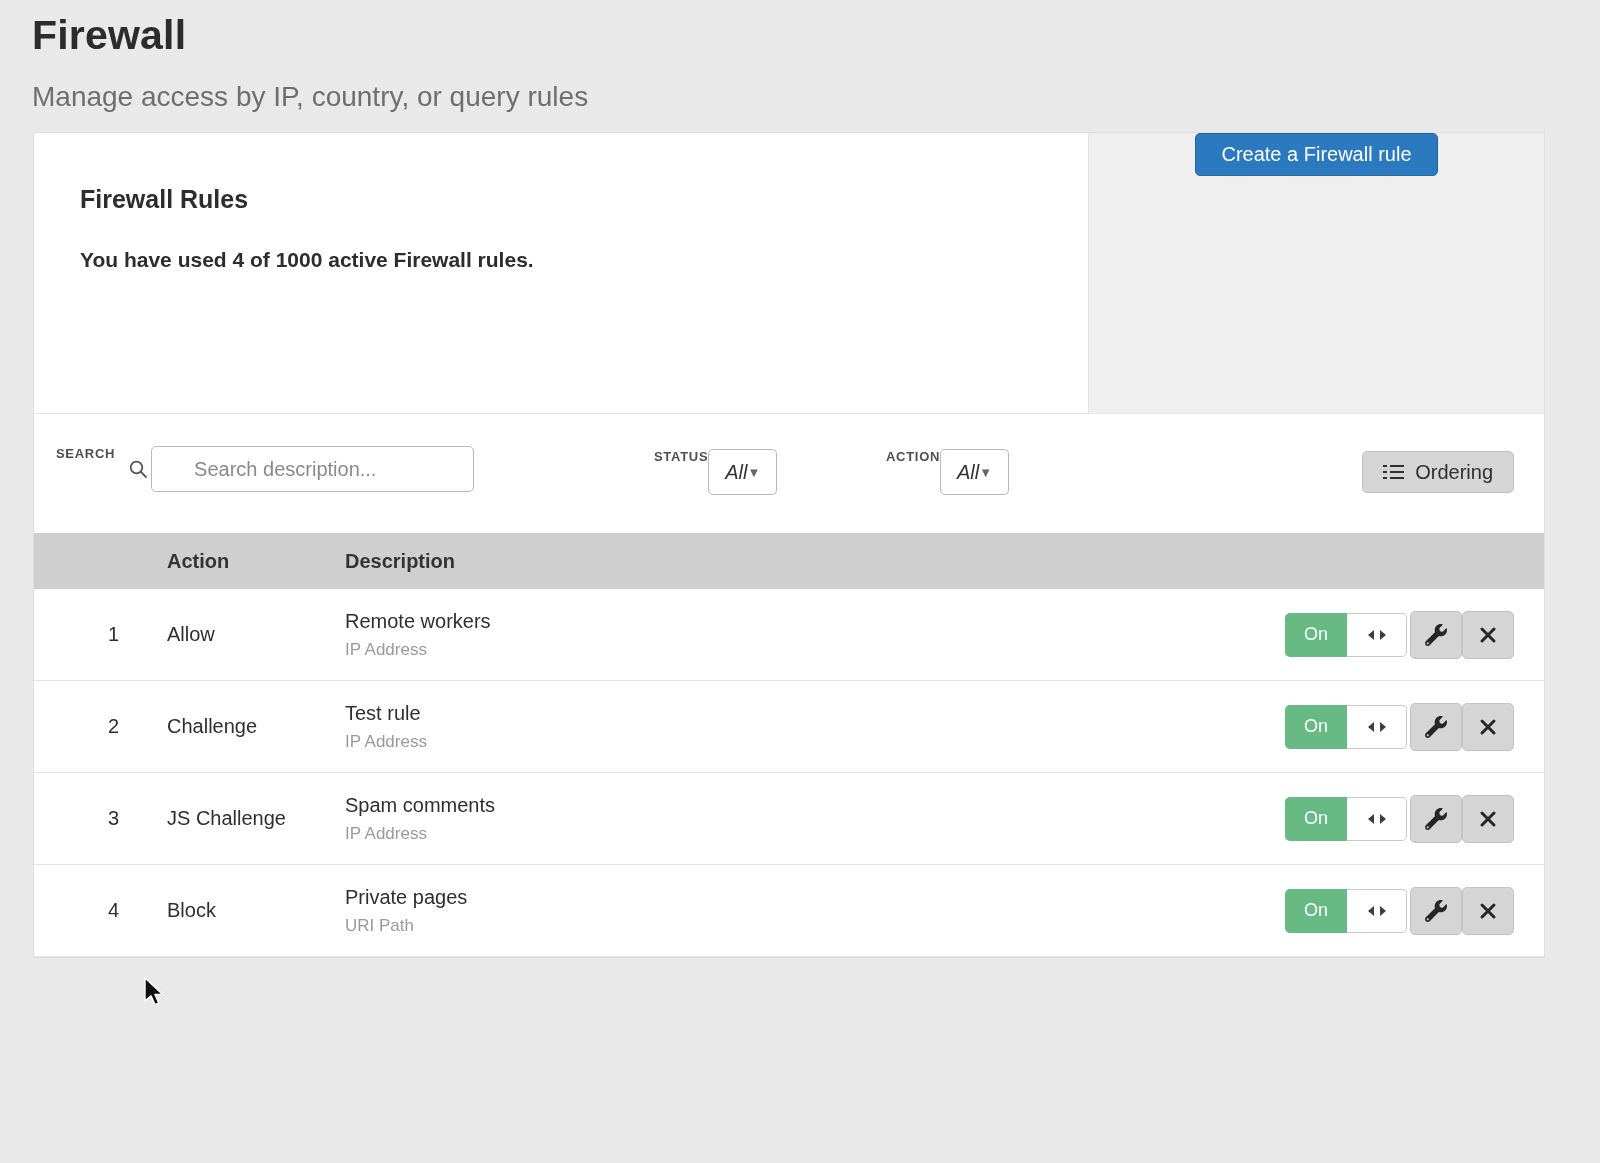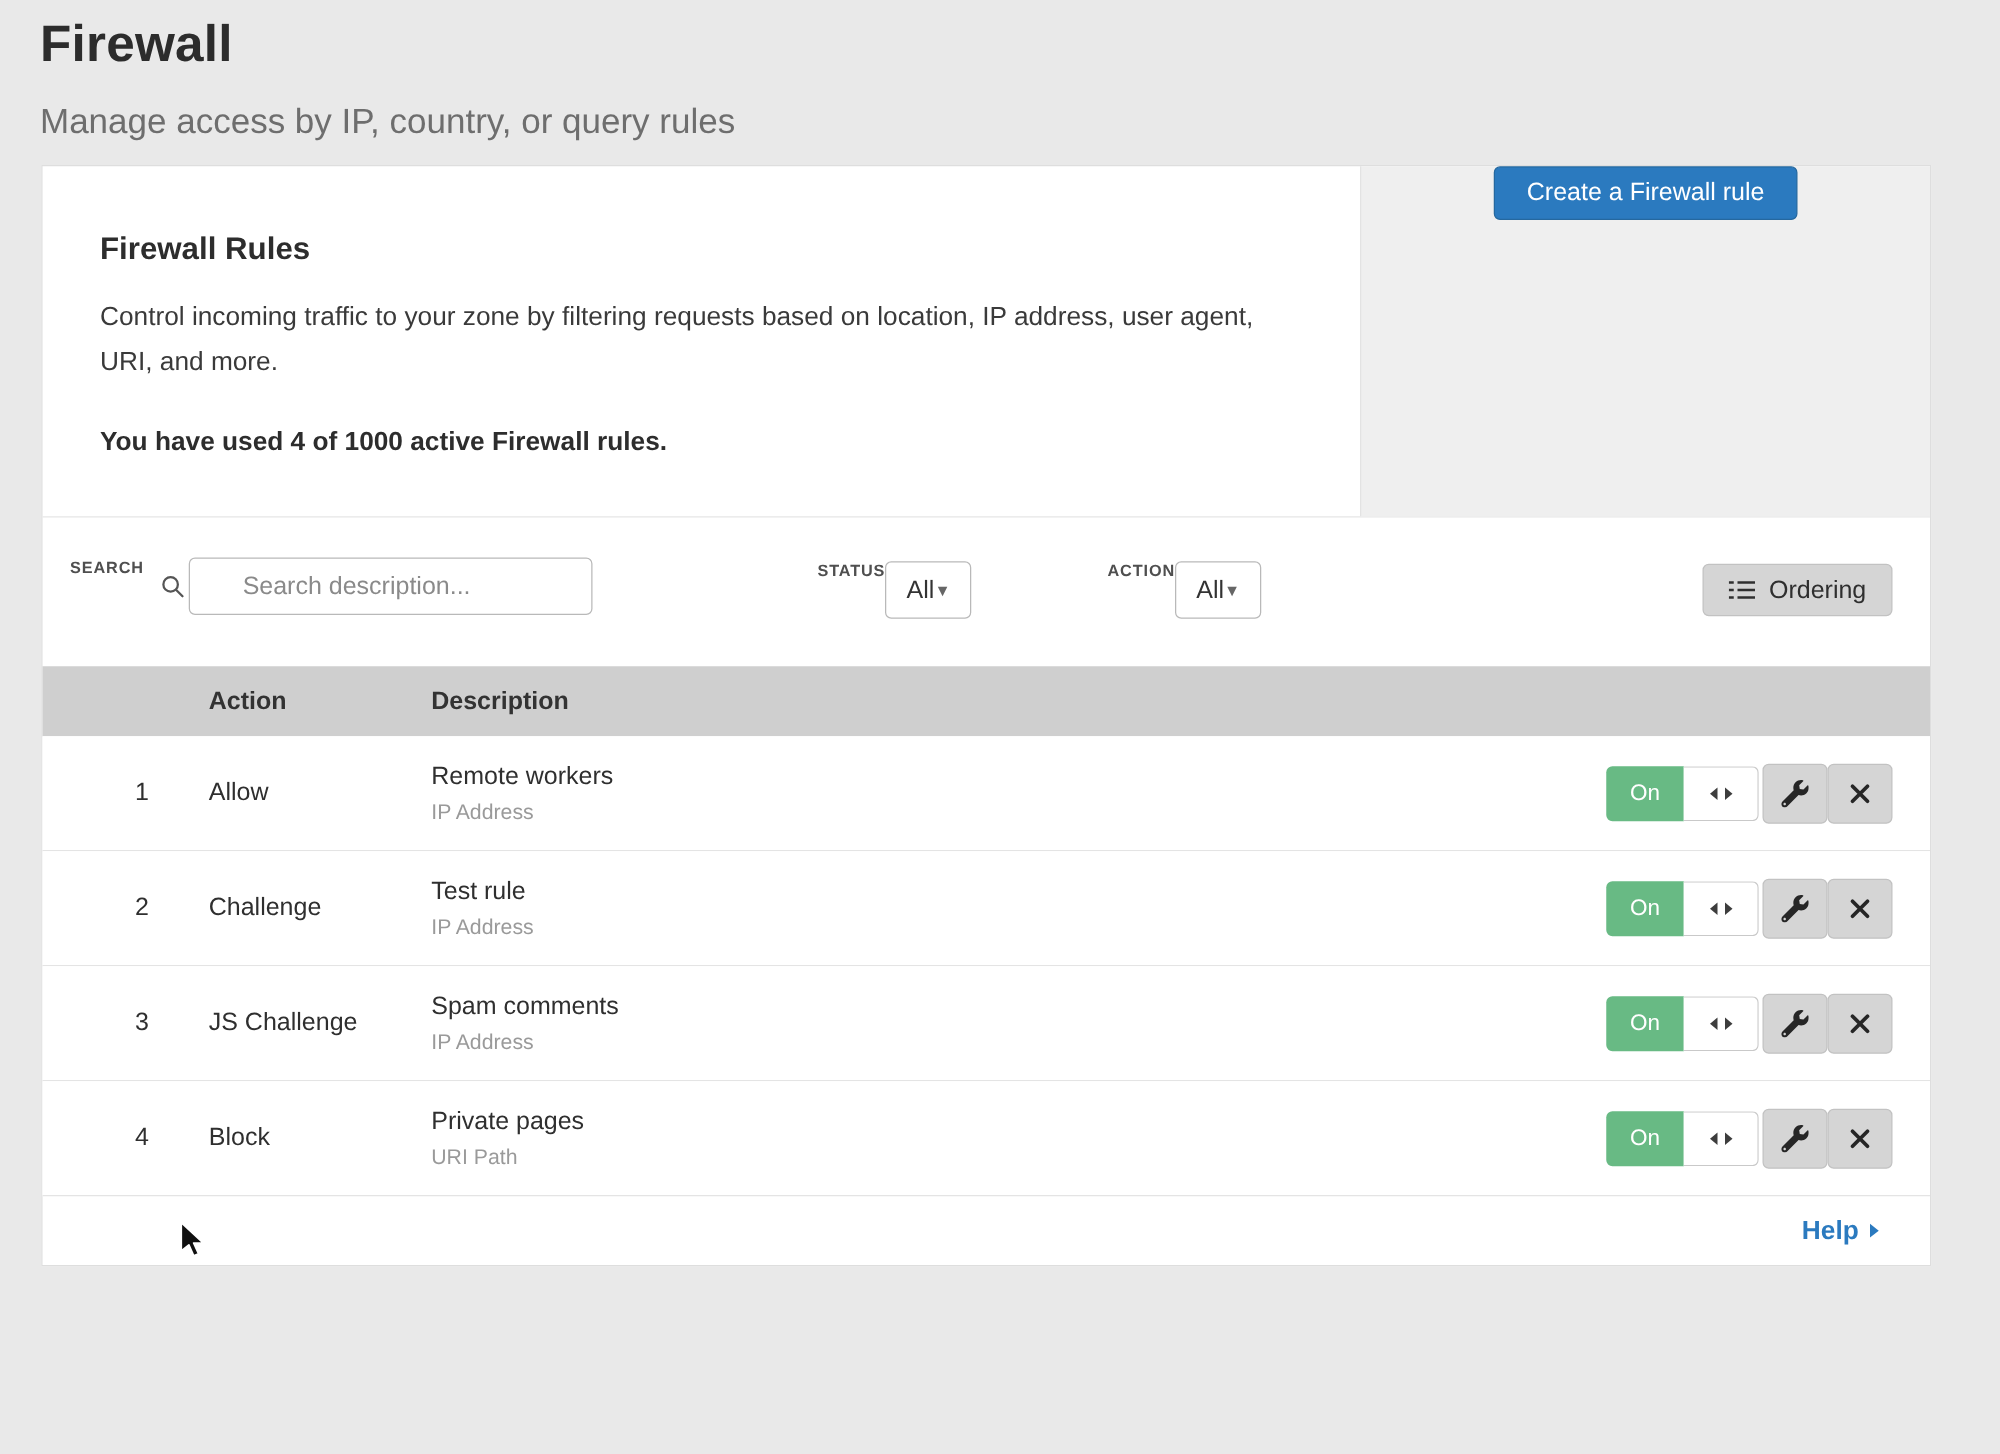--- a/index.html
+++ b/index.html
@@ -41,21 +41,21 @@
   .search-wrap input{
     width:100%;height:46px;border:1px solid #b9b9b9;border-radius:5px;background:#fff;
     padding:0 14px 0 42px;font-size:20px;color:#333;font-family:inherit;outline:none;
   }
   .search-wrap input::placeholder{color:#8a8a8a;}
   .sicon{position:absolute;left:13px;top:13px;line-height:0;}
   .fg-status{width:218px;margin-left:12px;}
   .fg-action{width:216px;margin-left:14px;}
   .select{
     height:46px;border:1px solid #b9b9b9;border-radius:5px;background:#fff;cursor:pointer;
-    display:flex;align-items:center;justify-content:space-between;padding:0 16px;font-size:20px;color:#333;
+    display:flex;align-items:center;justify-content:space-between;padding:0 16px;font-size:20px;color:#333;font-style:italic;
   }
   .caret{font-size:13px;color:#666;}
   .btn-ordering{
     margin-left:auto;height:42px;margin-bottom:2px;background:var(--button_gray,#d5d5d5);
     border:1px solid #c2c2c2;border-radius:5px;display:flex;align-items:center;gap:11px;
     padding:0 20px;font-size:20px;color:#2f2f2f;font-family:inherit;cursor:pointer;
   }
   .btn-ordering .oicon{line-height:0;}
 
   .thead{height:56px;background:var(--header_bar,#cfcfcf);display:flex;align-items:center;
@@ -91,21 +91,20 @@
 <div class="page-header">
   <h1>Firewall</h1>
   <div class="subtitle">Manage access by IP, country, or query rules</div>
 </div>
 
 <div class="card">
 
   <div class="card-top">
     <div class="card-info">
       <h2>Firewall Rules</h2>
-      <p class="desc">Control incoming traffic to your zone by filtering requests based on location, IP address, user agent, URI, and more.</p>
       <p class="usage">You have used 4 of 1000 active Firewall rules.</p>
     </div>
     <div class="card-side">
       <button class="btn-primary">Create a Firewall rule</button>
     </div>
   </div>
 
   <div class="filters">
     <div class="fgroup fg-search">
       <div class="flabel">SEARCH</div>
@@ -270,30 +269,20 @@
       </button>
       <button class="icon-btn">
         <span><svg width="18" height="18" viewBox="0 0 18 18">
               <path d="M3 3 L15 15 M15 3 L3 15" stroke="#262626" stroke-width="3" stroke-linecap="round"></path>
             </svg></span>
       </button>
     </div>
   </div>
 
 
-  <div class="help-row">
-    <a class="help">
-      <span>Help</span>
-      <span class="hc">
-        <svg width="9" height="13" viewBox="0 0 9 13">
-            <path d="M1 1 L8 6.5 L1 12 Z" fill="currentColor"></path>
-          </svg>
-      </span>
-    </a>
-  </div>
 
 </div>
 
 <div class="cursor">
   <svg width="23" height="31" viewBox="0 0 23 31">
       <path d="M3 1 L3 23.8 L9.1 18.9 L13 27.7 L16.8 26 L12.9 17.4 L20.7 17.4 Z" fill="#101010" stroke="#ffffff" stroke-width="1.4" stroke-linejoin="round"></path>
     </svg>
 </div>
 
 </body></html>

